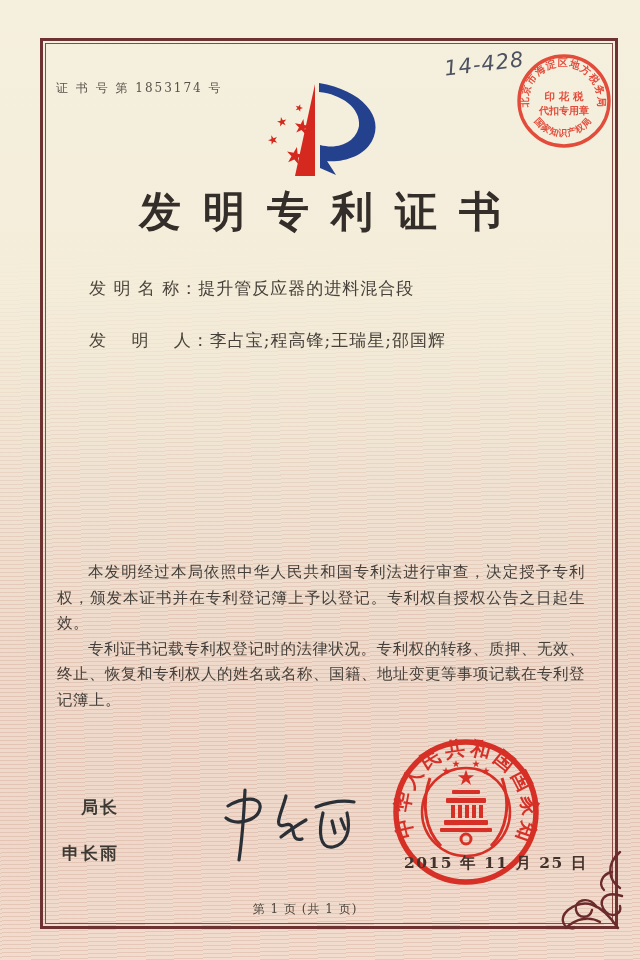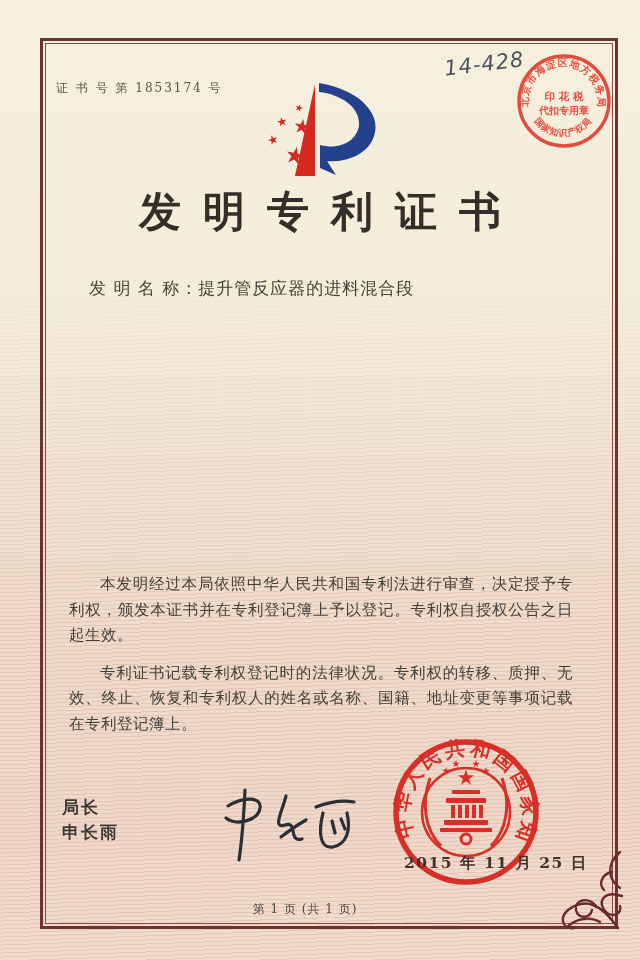--- a/index.html
+++ b/index.html
@@ -43,23 +43,23 @@
     letter-spacing:22px;text-indent:22px;
   }
   .field-row{position:absolute;left:50px;font-size:17px;letter-spacing:1px;color:#4a443c;z-index:3;white-space:nowrap;margin-left:39px;}
   .field-label{color:#4a443c;}
   .field-value{color:#45403a;}
   .body-text{
     position:absolute;left:57px;top:560px;width:528px;z-index:3;
     font-size:15.5px;line-height:25.5px;color:#45403b;letter-spacing:0.5px;
     text-align:justify;
   }
-  .body-text p{margin:12px;text-indent:2em;}
+  .body-text p{margin:0;text-indent:2em;}
   .signer{position:absolute;left:62px;top:796px;z-index:3;color:#3e3933;font-size:17px;font-weight:600;letter-spacing:2px;}
-  .signer .role{display:block;margin-bottom:2px;}
+  .signer .role{display:block;margin-bottom:23px;text-align:right;}
   .seal-date{
     position:absolute;left:404px;top:853px;z-index:7;
     font-size:15.5px;font-weight:700;color:#43322b;letter-spacing:1.5px;
     white-space:nowrap;
   }
   .footer{
     position:absolute;left:0;right:30px;top:901px;text-align:center;z-index:3;
     font-size:12px;color:#4c463f;letter-spacing:1px;
   }
   .overlay-svg{position:absolute;inset:0;z-index:5;pointer-events:none;}
@@ -77,20 +77,23 @@
     <div class="frame-inner"></div>
   </div>
 
   <div class="txt cert-no">证 书 号 第 1853174 号</div>
   <div class="txt handwritten-no">14-428</div>
 
   <div class="txt title">发明专利证书</div>
 
   <div class="field-row" style="top:277px">
     <span class="field-label">发 明 名 称：</span><span class="field-value">提升管反应器的进料混合段</span>
+  </div>
+  <div class="field-row" style="top:329px">
+    <span class="field-label">发　 明　 人：</span><span class="field-value">李占宝;程高锋;王瑞星;邵国辉</span>
   </div>
 
   <div class="body-text">
     <p>本发明经过本局依照中华人民共和国专利法进行审查，决定授予专利权，颁发本证书并在专利登记簿上予以登记。专利权自授权公告之日起生效。</p>
     <p>专利证书记载专利权登记时的法律状况。专利权的转移、质押、无效、终止、恢复和专利权人的姓名或名称、国籍、地址变更等事项记载在专利登记簿上。</p>
   </div>
 
   <div class="signer">
     <span class="role">局长</span>
     <span class="name">申长雨</span>

